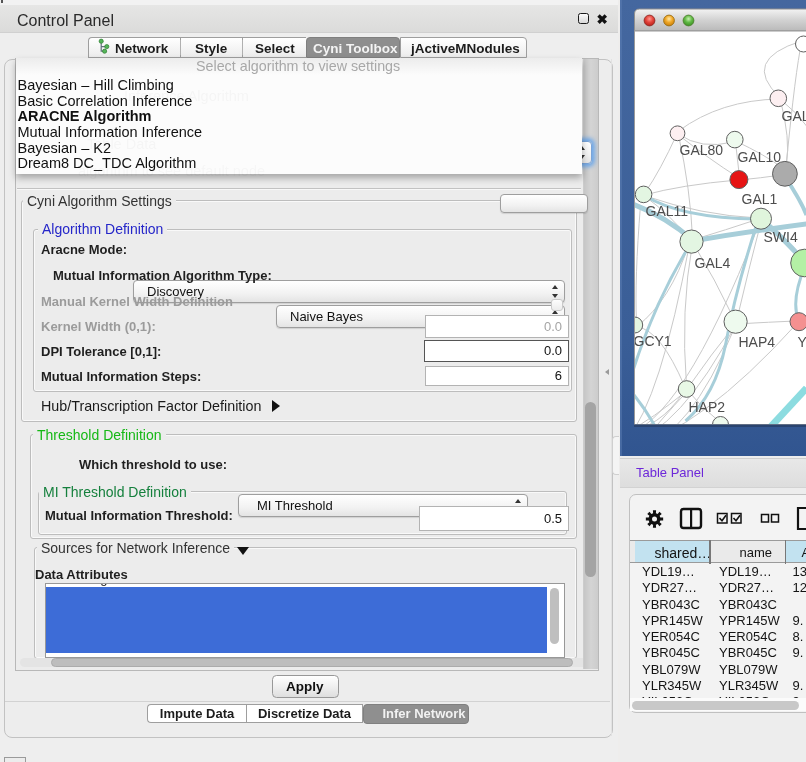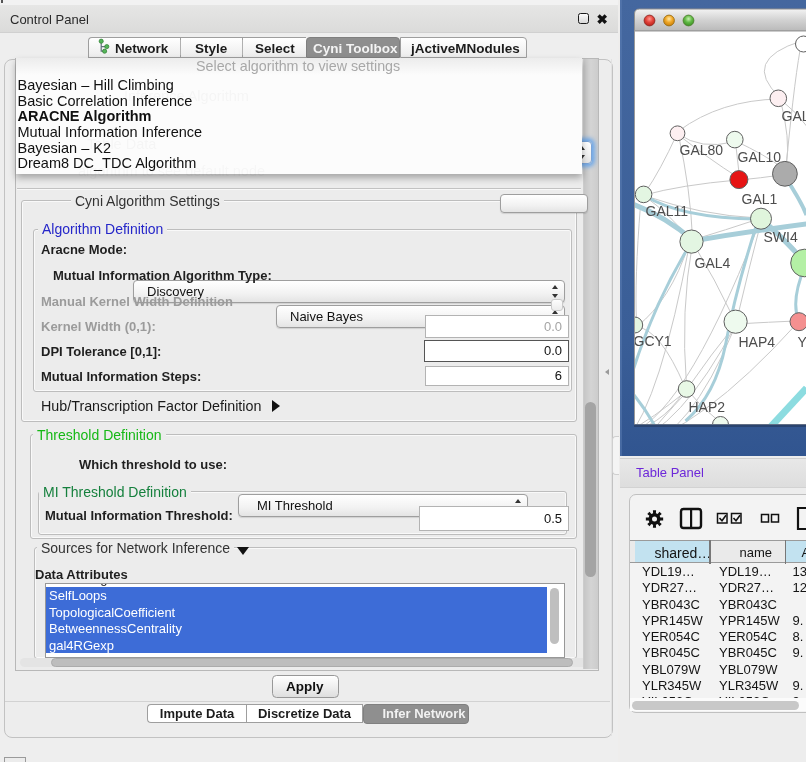--- a/index.html
+++ b/index.html
@@ -31,21 +31,21 @@
       font-size:13px;font-weight:bold;color:#1c1c1c;text-align:center;line-height:17px;}
 </style>
 </head>
 <body>
 
 <div class="abs" style="left:0;top:0;width:618px;height:762px;background:#eeeeee;"></div>
 <div class="abs" style="left:0;top:0;width:618px;height:5px;background:#f2f2f2;"></div>
 <div class="abs" style="left:1px;top:0;width:2px;height:3px;background:#555;"></div>
 
 <div class="abs" style="left:0;top:5px;width:618px;height:27px;background:linear-gradient(#e6e6e5,#dbdbda);border-bottom:1px solid #d0d0d0;"></div>
-<div class="abs" style="left:10px;top:11.5px;font-size:13px;color:#2a2a2a;">Control Panel</div>
+<div class="abs" style="left:17px;top:11.5px;font-size:16px;color:#2a2a2a;">Control Panel</div>
 <div class="abs" style="left:578px;top:13px;width:9px;height:9px;border:1.6px solid #1a1a1a;border-radius:2.5px;background:linear-gradient(#fcfcfc,#d8d8d8);"></div>
 <div class="abs" style="left:596.5px;top:10.5px;font-size:13.5px;font-weight:bold;color:#111;">✖</div>
 
 <div class="abs" style="left:4px;top:59px;width:607px;height:677px;border:1px solid #c2c2c2;border-radius:8px;background:#ededed;"></div>
 
 <div id="toptabs">
   <div class="tab" style="left:88px;top:37px;width:92px;border-right:none;border-radius:4px 0 0 0;"></div>
   <div class="tab" style="left:180px;top:37px;width:62px;border-right:none;border-radius:0;"></div>
   <div class="tab" style="left:242px;top:37px;width:64px;border-right:none;border-radius:0;"></div>
   <div class="tab" style="left:306px;top:37px;width:94px;background:#8e8e8e;border-color:#7f7f7f;"></div>
@@ -65,21 +65,21 @@
   <div class="abs b" style="left:313px;top:41px;font-size:13.5px;color:#f4f4f4;">Cyni Toolbox</div>
   <div class="abs b" style="left:411px;top:41px;font-size:13.5px;color:#1c1c1c;">jActiveMNodules</div>
 </div>
 
 <div class="abs" style="left:15px;top:58px;width:582px;height:611px;border:1px solid #b8b8b8;background:#ececec;"></div>
 
 <div id="form">
   <div class="abs" style="left:17px;top:188px;width:564px;height:1px;background:#c2c2c2;border-bottom:1px solid #f8f8f8;"></div>
 
   <div class="grp" style="left:21px;top:200px;width:554px;height:220px;"></div>
-  <div class="gtitle" style="left:23px;top:192.5px;margin-left:48px;">Cyni Algorithm Settings</div>
+  <div class="gtitle" style="left:23px;top:192.5px;">Cyni Algorithm Settings</div>
 
   <div class="grp" style="left:33px;top:228.5px;width:537px;height:161.5px;"></div>
   <div class="gtitle" style="left:38px;top:221px;color:#2526c9;">Algorithm Definition</div>
 
   <div class="lbl" style="left:41px;top:242px;">Aracne Mode:</div>
   <div class="combo" style="left:133px;top:240px;width:430px;height:21px;">
      <div class="ctext">Discovery</div>
       <div class="stepper"></div>
   </div>
 
@@ -119,21 +119,20 @@
   <div class="tfield" style="left:419px;top:505.5px;width:136px;height:23px;line-height:23px;">0.5</div>
 
   <div class="grp" style="left:33.5px;top:547px;width:541.5px;height:110px;"></div>
   <div class="gtitle" style="left:37px;top:540px;text-align:right;">Sources for Network Inference</div>
   <div class="abs" style="left:237px;top:546.5px;width:0;height:0;border-left:6.5px solid transparent;border-right:6.5px solid transparent;border-top:8.5px solid #111;"></div>
   <div class="lbl" style="left:35px;top:567px;">Data Attributes</div>
 
   <div class="abs" style="left:45px;top:583px;width:518px;height:73px;background:#fff;border:1px solid #989898;overflow:hidden;">
      <div class="abs" style="left:3px;top:-13px;font-size:13px;color:#222;">ClusteringCoefficient</div>
      <div class="abs" style="left:0;top:3px;width:501px;height:66px;background:#3d6cd7;"></div>
-     <div class="abs" style="left:3px;top:4px;font-size:13px;color:#fff;line-height:16.5px;">SelfLoops<br>TopologicalCoefficient<br>BetweennessCentrality<br>gal4RGexp</div>
      <div class="abs" style="left:504px;top:4px;width:9px;height:56px;background:#bfbfbf;border-radius:5px;"></div>
   </div>
 
   <div class="abs" style="left:20px;top:658px;width:575px;height:9px;background:#e4e4e4;border-radius:5px;"></div>
   <div class="abs" style="left:51px;top:658px;width:522px;height:9px;background:#bdbdbd;border:1px solid #ababab;border-radius:5px;box-sizing:border-box;"></div>
 
   <div class="abs" style="left:583px;top:59px;width:1px;height:610px;background:#cccccc;"></div>
   <div class="abs" style="left:584px;top:59px;width:13.5px;height:610px;background:linear-gradient(90deg,#c6c6c6,#d4d4d4 50%,#cccccc);"></div>
   <div class="abs" style="left:585px;top:402px;width:10.5px;height:175px;background:#a4a4a4;border-radius:5.5px;"></div>
 </div>

